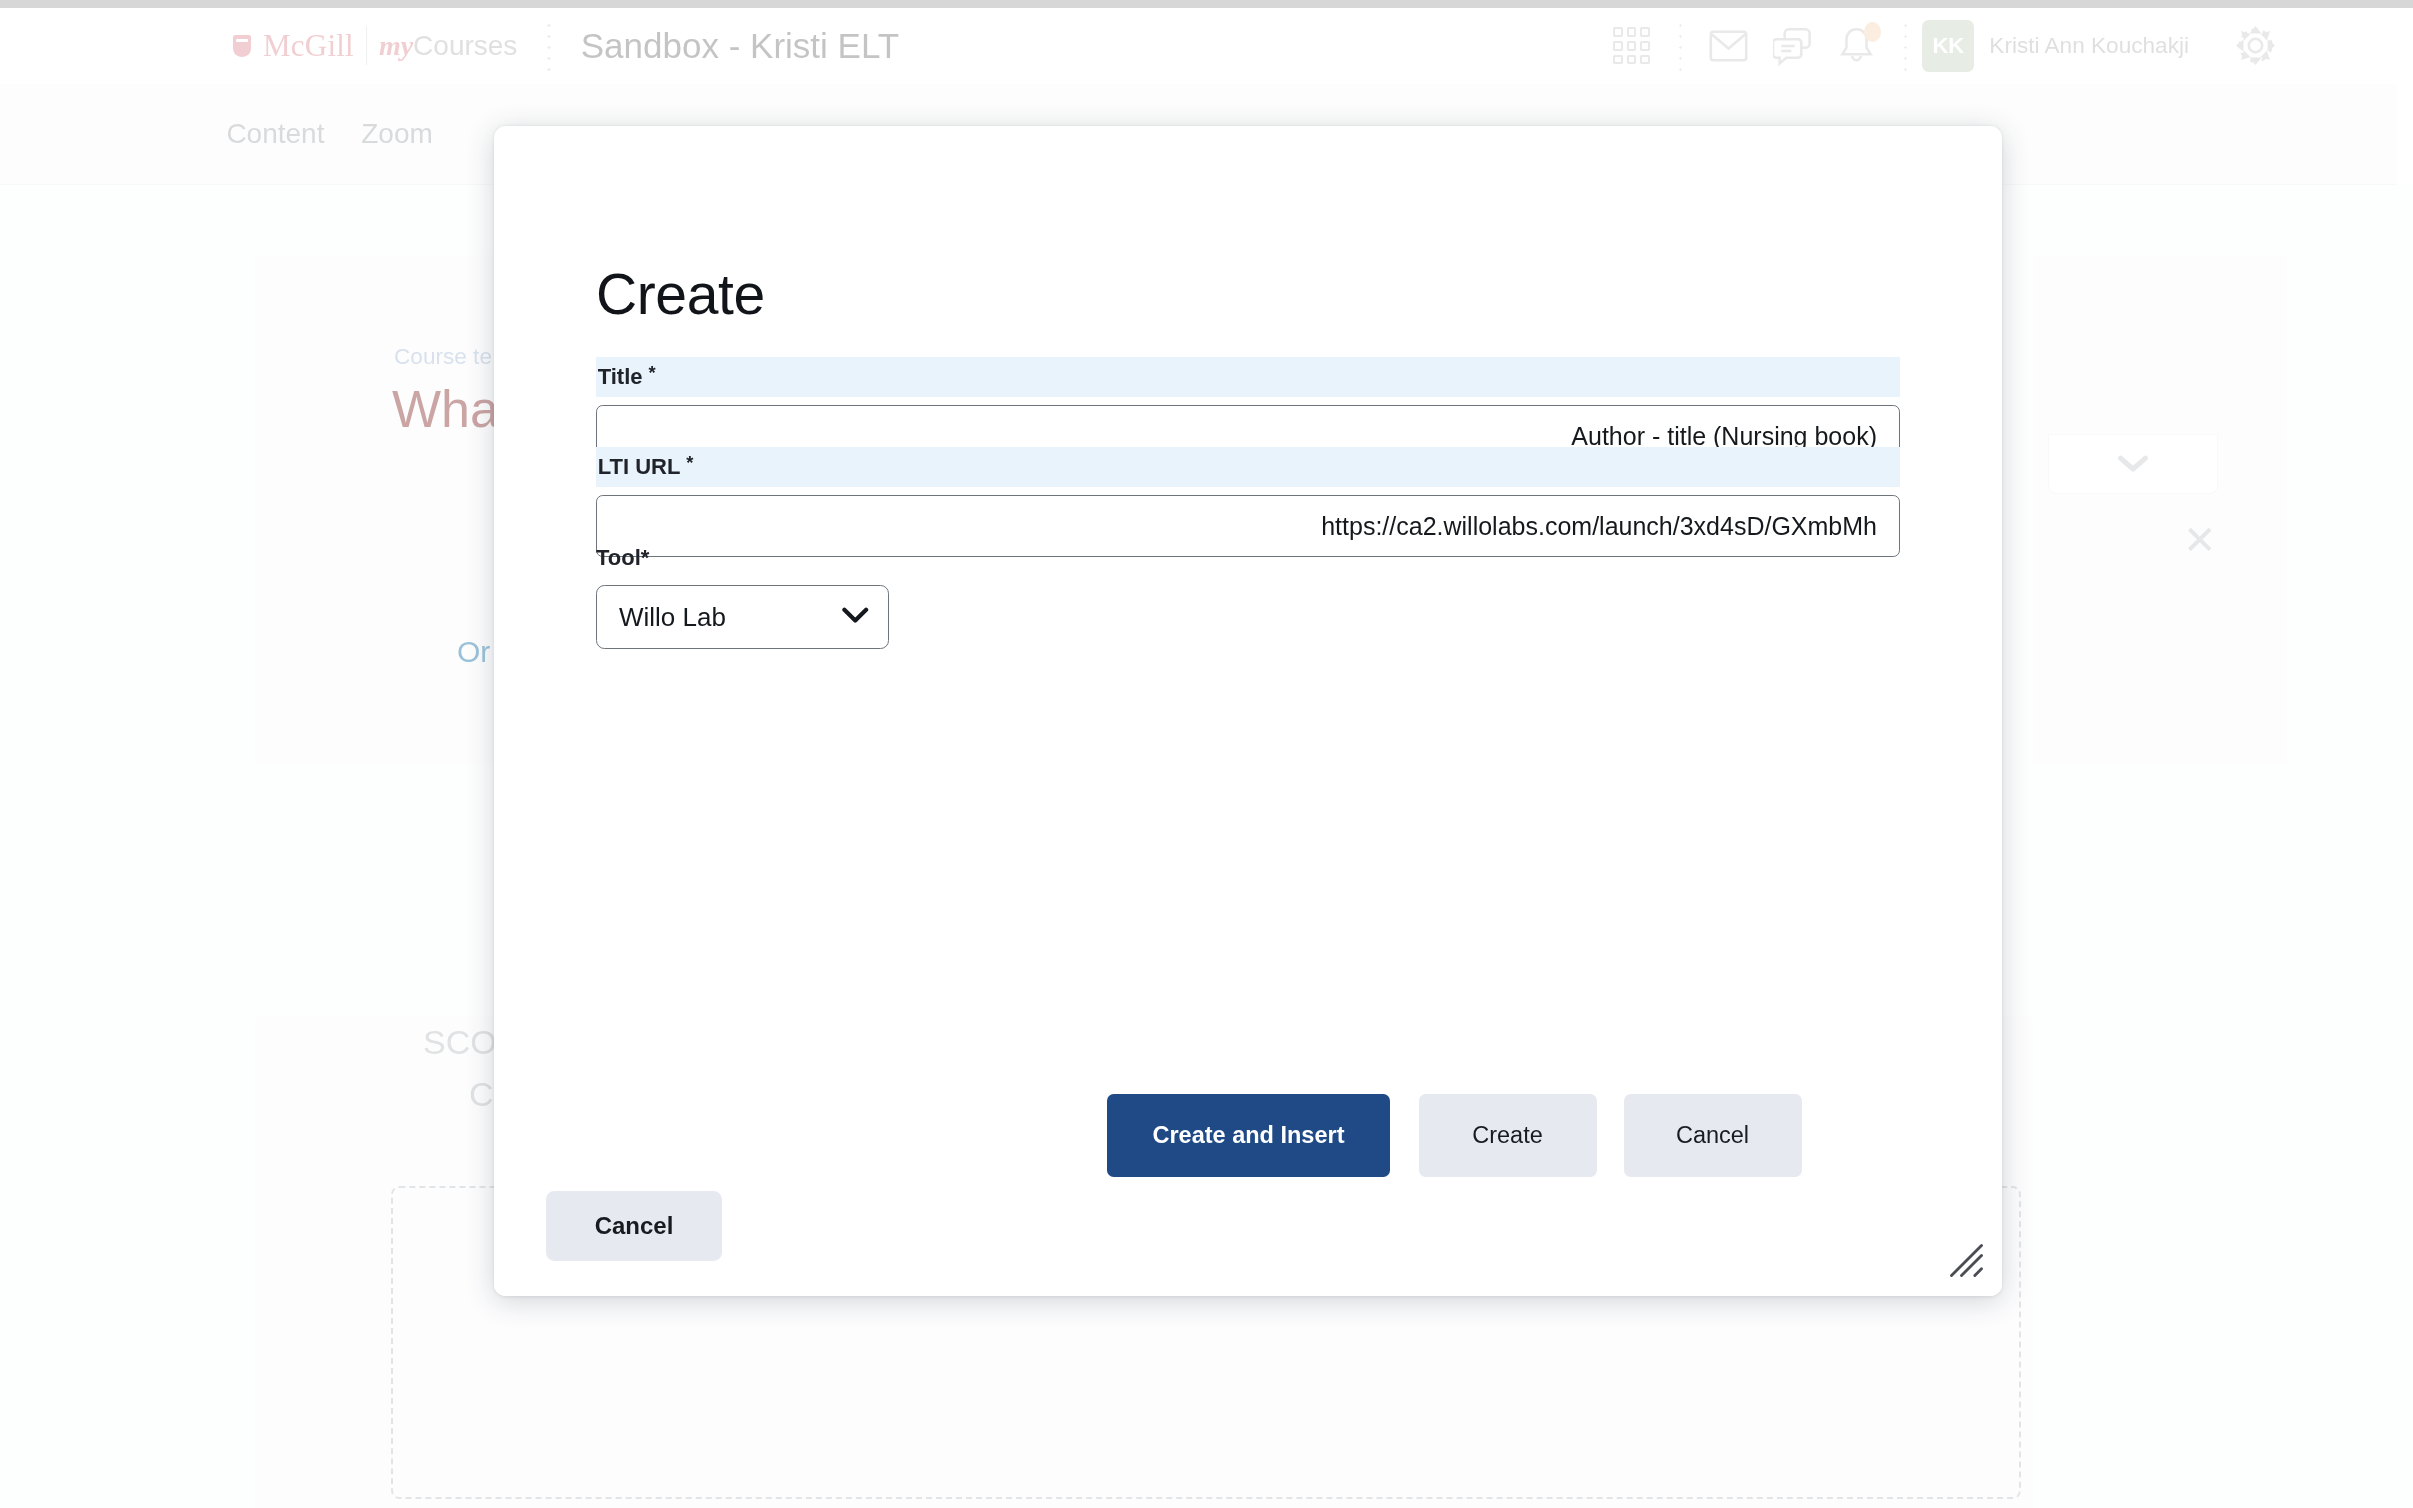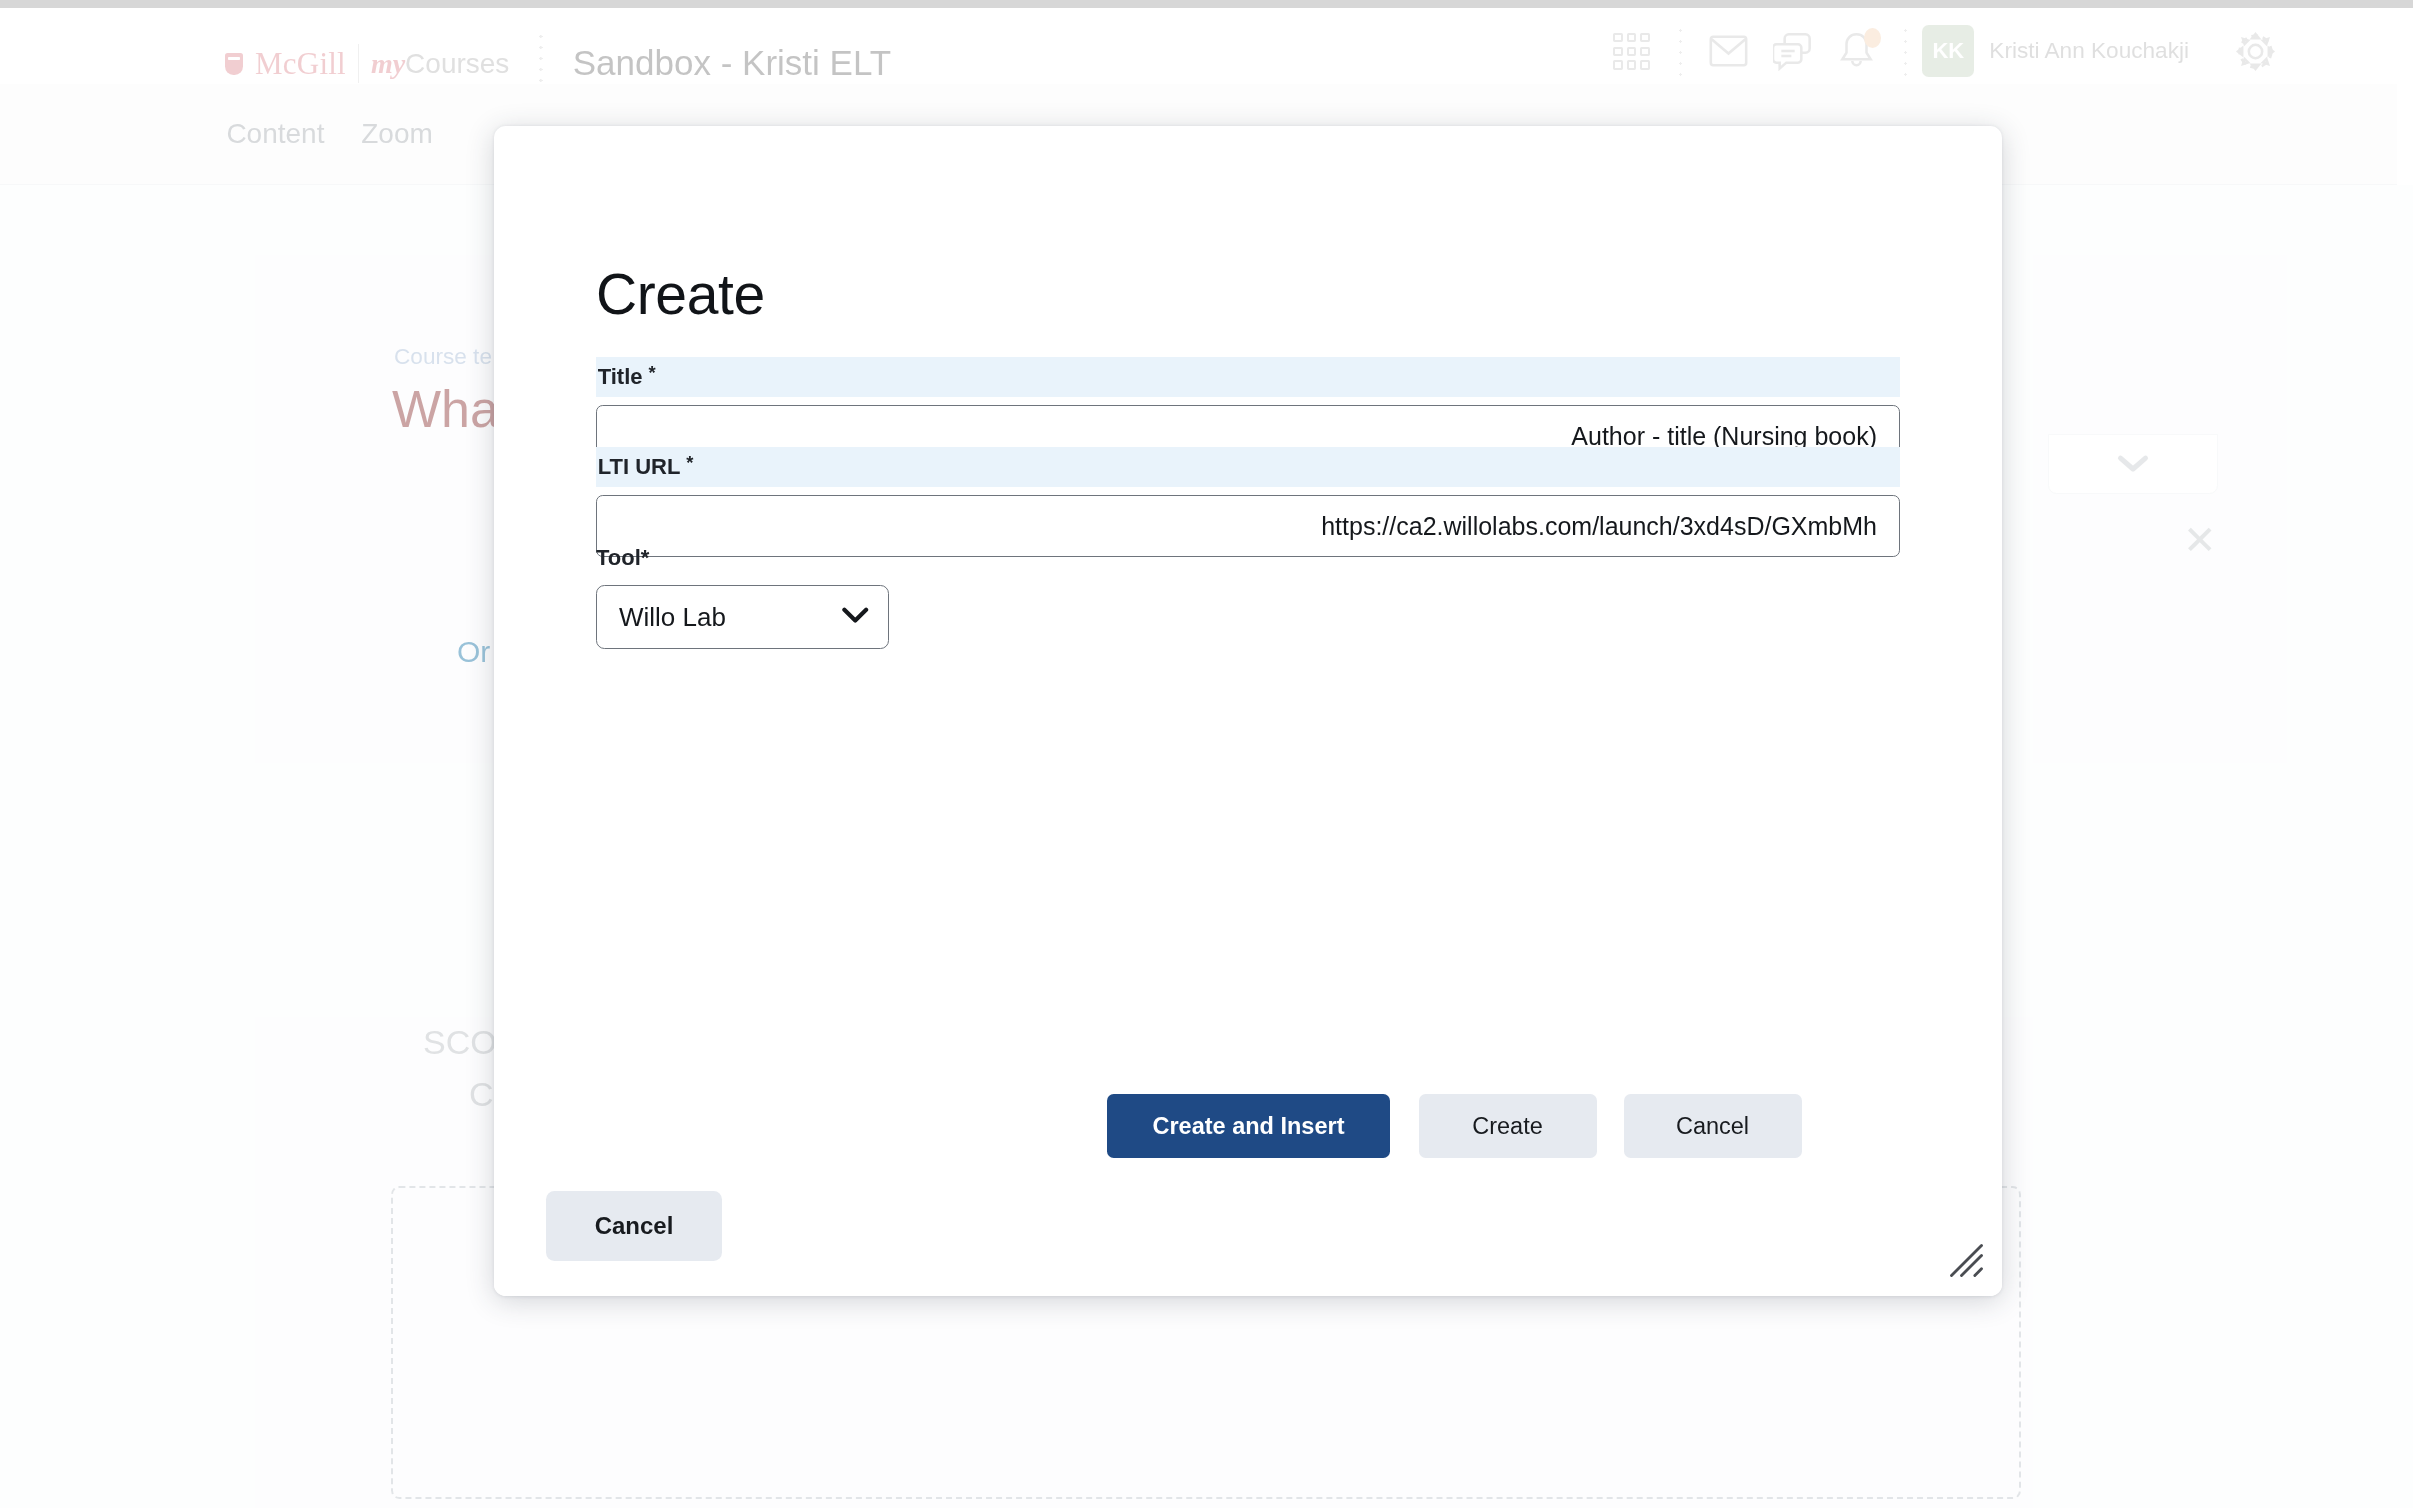--- a/index.html
+++ b/index.html
@@ -20,25 +20,25 @@
 
   .topbar-strip {
     position: absolute;
     top: 0; left: 0; right: 0;
     height: 8.4px;
     background: #d7d7d7;
   }
 
   .header {
     position: absolute;
-    top: 8.4px; left: 0; right: 0;
+    top: 8.4px; left: 8px; right: 0;
     height: 75px;
     background: #ffffff;
     display: flex;
-    align-items: flex-end;
+    align-items: center;
     opacity: .30;
   }
   .brand {
     display: flex; align-items: center;
     margin-left: 225px;
     gap: 11.7px;
   }
   .shield {
     width: 18.4px; height: 22px;
     background: #d4606a;
@@ -310,21 +310,21 @@
     transform: translateY(-50%);
     pointer-events: none;
   }
 
   .btn-row {
     position: absolute;
     left: 613px; top: 867px;
     display: flex; align-items: center; gap: 0;
   }
   .btn {
-    height: 64px;
+    height: 83px;
     border-radius: 6.7px;
     display: flex; align-items: center; justify-content: center;
     font-size: 23.5px;
     font-family: "Liberation Sans", sans-serif;
     cursor: pointer;
     border: none;
   }
   .btn-primary {
     background: #1f4a85;
     color: #ffffff;

